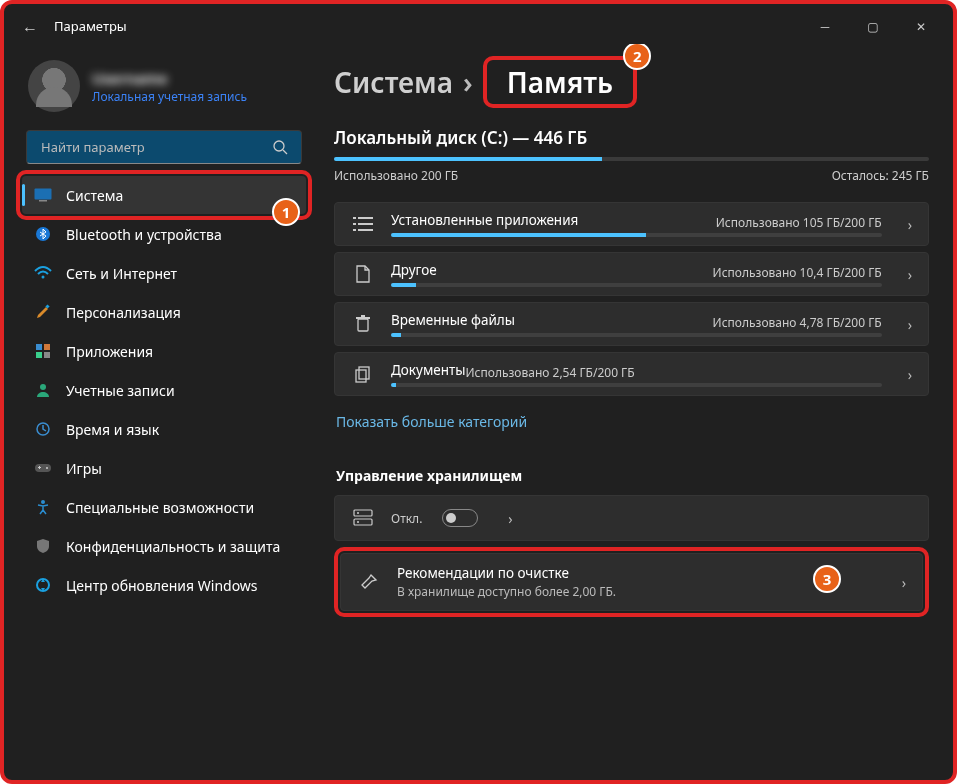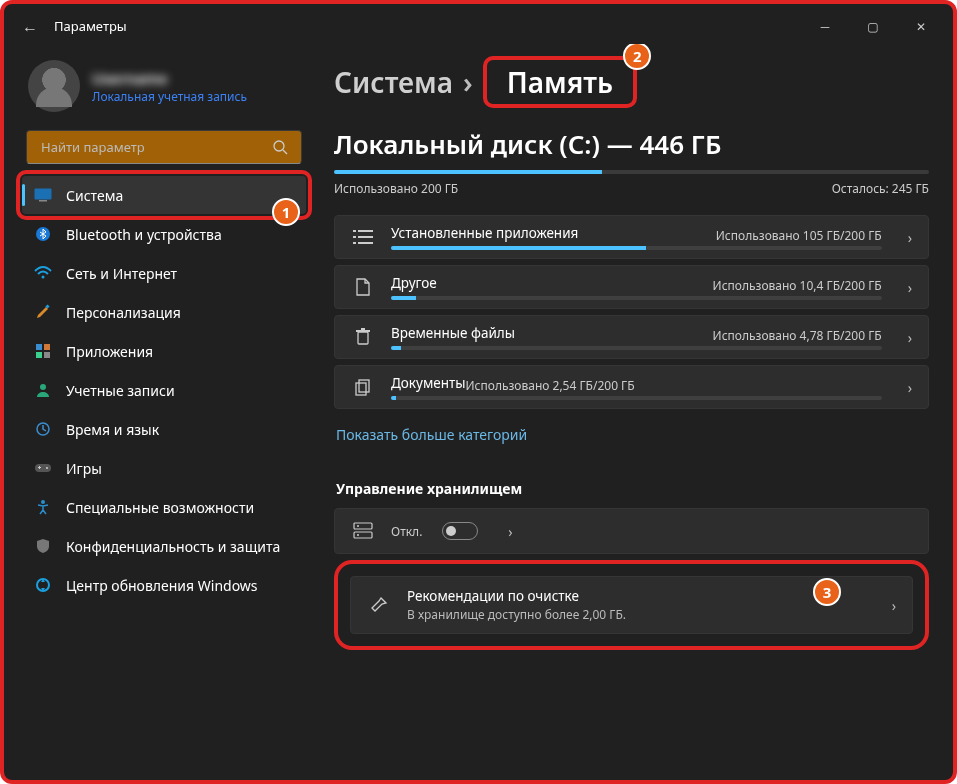--- a/index.html
+++ b/index.html
@@ -23,57 +23,57 @@
   .title{font-size:13px;}
   .wincontrols{margin-left:auto;display:flex;gap:28px;color:#ccc;padding-right:12px;}
   .wincontrols span{width:20px;text-align:center;font-size:12px;cursor:pointer;}
   .body{display:flex;height:calc(100% - 40px);}
   .sidebar{width:310px;padding:8px 8px 8px 18px;display:flex;flex-direction:column;}
   .userrow{display:flex;align-items:center;gap:12px;margin:8px 0 18px 6px;}
   .avatar{width:52px;height:52px;border-radius:50%;background:#444 radial-gradient(circle at 50% 38%,#777 28%,transparent 29%);position:relative;flex-shrink:0;}
   .avatar::after{content:"";position:absolute;left:50%;bottom:5px;transform:translateX(-50%);width:36px;height:20px;border-radius:20px 20px 0 0;background:#777;}
   .username{font-size:15px;font-weight:600;filter:blur(4px);}
   .usersub{font-size:12px;color:#3b82f6;}
-  .search{background:#a16207;border:1px solid #3a3a3a;border-bottom:1px solid #888;border-radius:4px;height:34px;display:flex;align-items:center;padding:0 12px;margin:0 4px 12px 4px;}
+  .search{background:#0c4a6e;border:1px solid #3a3a3a;border-bottom:1px solid #888;border-radius:4px;height:34px;display:flex;align-items:center;padding:0 12px;margin:0 4px 12px 4px;}
   .search input{flex:1;background:transparent;border:none;outline:none;color:#fff;font-size:13px;}
   .search input::placeholder{color:#bbb;}
   .nav{display:flex;flex-direction:column;gap:1px;position:relative;}
   .nav-item{display:flex;align-items:center;gap:14px;height:38px;padding:0 12px;border-radius:4px;font-size:14px;cursor:pointer;}
   .nav-item.selected{background:#343434;position:relative;}
   .nav-item.selected::before{content:"";position:absolute;left:0;top:8px;bottom:8px;width:3px;background:var(--accent);border-radius:2px;}
   .ico{width:18px;height:18px;display:flex;align-items:center;justify-content:center;}
   .hl-system{position:absolute;top:-6px;left:-6px;right:-6px;height:50px;border:4px solid var(--hl);border-radius:10px;pointer-events:none;}
   .nav-wrap{position:relative;}
   .main{flex:1;padding:8px 24px 0 20px;overflow:hidden;}
   .crumb{display:flex;align-items:center;gap:10px;font-size:28px;font-weight:600;margin:4px 0 18px 0;position:relative;}
   .crumb .c1{color:#cfcfcf;}
   .crumb .sep{color:#bbb;}
   .crumb .c2{color:#fff;padding:2px 10px;}
   .crumb-hl{border:4px solid var(--hl);border-radius:10px;padding:3px 10px;position:relative;}
   .badge{position:absolute;width:28px;height:28px;border-radius:50%;background:var(--badge);border:2px solid #fff;display:flex;align-items:center;justify-content:center;font-weight:700;color:#fff;font-size:15px;z-index:10;}
-  .disk-title{font-size:26px;font-weight:600;margin-bottom:8px;}
+  .disk-title{font-size:17px;font-weight:600;margin-bottom:8px;}
   .pbar{height:4px;background:var(--track);border-radius:2px;overflow:hidden;margin-bottom:6px;}
   .pbar .fill{height:100%;background:var(--accent);}
   .pinfo{display:flex;justify-content:space-between;font-size:12px;color:#ccc;margin-bottom:18px;}
   .card{background:#2d2d2d;border:1px solid #353535;border-radius:4px;margin-bottom:6px;padding:10px 16px;display:flex;align-items:center;gap:16px;cursor:pointer;}
   .card .cico{width:24px;height:24px;display:flex;align-items:center;justify-content:center;color:#ddd;flex-shrink:0;}
   .card .ctext{flex:1;min-width:0;}
   .card .ctitle{font-size:13.5px;}
   .card .csub{font-size:12px;color:#bbb;line-height:1.35;margin-top:2px;}
   .card .cright{font-size:12px;color:#ccc;white-space:nowrap;}
   .card .arrow{color:#bbb;font-size:14px;margin-left:10px;}
   .card.simple{padding:8px 16px;}
   .card.simple .ctitle{margin-bottom:4px;}
   .minibar{height:4px;background:#3f3f3f;border-radius:2px;overflow:hidden;}
   .minibar .mfill{height:100%;background:var(--accent);}
   .link{color:var(--link);font-size:14px;margin:10px 0 35px 2px;cursor:pointer;display:inline-block;}
   .section-title{font-size:14px;font-weight:700;margin:0 0 10px 2px;}
   .toggle{width:36px;height:18px;border-radius:10px;border:1px solid #888;position:relative;display:inline-block;vertical-align:middle;margin:0 4px;}
   .toggle::after{content:"";position:absolute;left:3px;top:3px;width:10px;height:10px;border-radius:50%;background:#ccc;}
-  .rec-hl{border:4px solid var(--hl);border-radius:18px;padding:12px;margin-top:4px;position:relative;}
+  .rec-hl{border:4px solid var(--hl);border-radius:10px;padding:2px;margin-top:4px;position:relative;}
   .rec-hl .card{margin:0;}
   svg{display:block;}
 </style>
 </head>
 <body>
 
 <div class="frame">
 
   <div class="titlebar">
     <span class="back">←</span>

